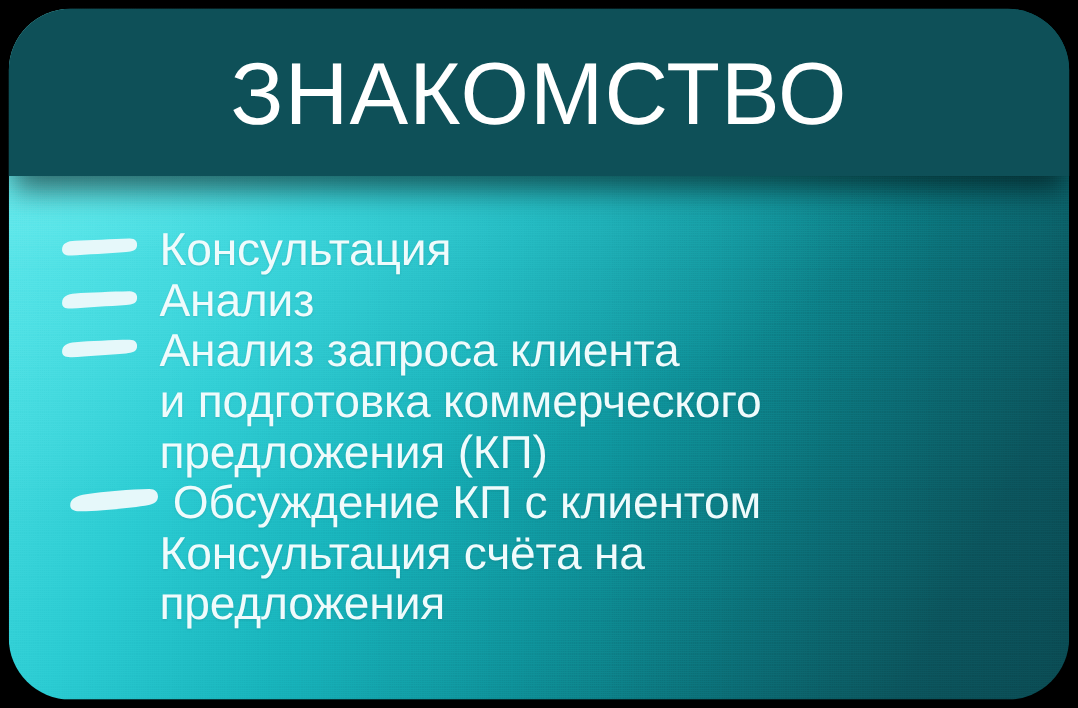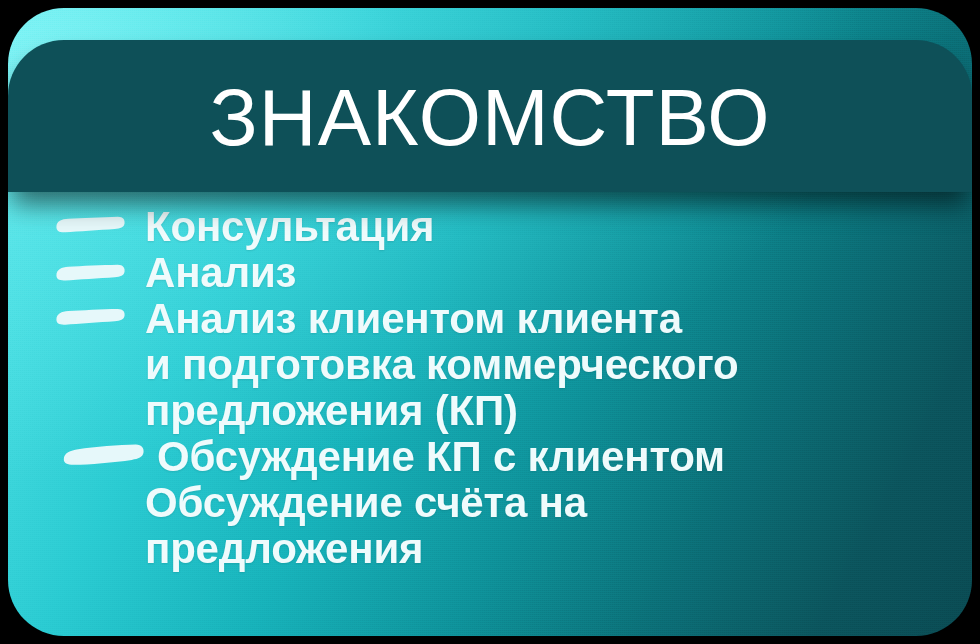--- a/index.html
+++ b/index.html
@@ -66,21 +66,20 @@
     width: 964px;
     height: 152px;
     border-top-left-radius: 56px;
     border-top-right-radius: 56px;
     background: #0E5058;
     display: flex;
     align-items: center;
     justify-content: center;
     box-shadow: 0 16px 26px -4px rgba(0,0,0,0.55);
     z-index: 3;
-    margin-top: 32px;
   }
   .header-title {
     color: #FFFFFF;
     font-family: "Liberation Sans", sans-serif;
     font-size: 80px;
     font-weight: 400;
     letter-spacing: 1px;
     line-height: 1;
     white-space: nowrap;
     -webkit-font-smoothing: antialiased;
@@ -109,21 +108,21 @@
     height: 46px;
   }
 
   .row-text {
     position: absolute;
     left: 137px;
     top: 0;
     color: #EFFBFC;
     font-family: "Liberation Sans", sans-serif;
     font-size: 42px;
-    font-weight: 700;
+    font-weight: 400;
     line-height: 46px;
     white-space: nowrap;
     letter-spacing: -0.2px;
     text-shadow: 0 1px 2px rgba(0,40,45,0.12);
   }
 
   
   .dash {
     position: absolute;
     left: 45px;
@@ -172,38 +171,38 @@
             </svg>
           </span>
           <span class="row-text">Анализ</span>
         </div>
         <div class="row" style="position: absolute; left: 0px; top: 136px; width: 964px;">
           <span class="dash d3">
             <svg viewBox="0 0 80 19" xmlns="http://www.w3.org/2000/svg">
               <path d="M3.5 12.2 C3.5 6.2, 9 3.6, 16 3.2 C30 2.4, 52 1.2, 68 1.0 C74 0.9, 76 4.4, 75.4 8.2 C74.8 12.2, 71 13.6, 65 14.0 C49 15.1, 26 16.8, 13 17.6 C6.5 18.0, 3.5 16.2, 3.5 12.2 Z"></path>
             </svg>
           </span>
-          <span class="row-text">Анализ клиентом клиента</span>
+          <span class="row-text">Анализ запроса клиента</span>
         </div>
         <div class="row" style="position: absolute; left: 0px; top: 182px; width: 976px;">
           <span class="row-text">и подготовка коммерческого</span>
         </div>
         <div class="row" style="position: absolute; left: 0px; top: 228px; width: 964px; padding-left: 30px;">
           <span class="row-text">предложения (КП)</span>
         </div>
         <div class="row" style="position: absolute; left: 12px; top: 274px; width: 964px;">
           <span class="dash d4">
             <svg viewBox="0 0 92 23" xmlns="http://www.w3.org/2000/svg">
               <path d="M4.0 16.0 C4.0 9.5, 11 6.8, 19 5.6 C36 3.0, 62 0.8, 79 0.6 C85.5 0.5, 88 4.6, 87.3 9.0 C86.6 13.8, 82 15.6, 75 16.6 C57 19.2, 30 21.6, 15 21.8 C7.5 21.9, 4.0 20.4, 4.0 16.0 Z"></path>
             </svg>
           </span>
           <span class="row-text">Обсуждение КП с клиентом</span>
         </div>
         <div class="row" style="position: absolute; left: 0px; top: 320px; width: 964px;">
-          <span class="row-text">Обсуждение счёта на</span>
+          <span class="row-text">Консультация счёта на</span>
         </div>
         <div class="row" style="position: absolute; left: 0px; top: 366px; width: 964px;">
           <span class="row-text">предложения</span>
         </div>
       </div>
   </div>
 
 </div>
 
 </body></html>

